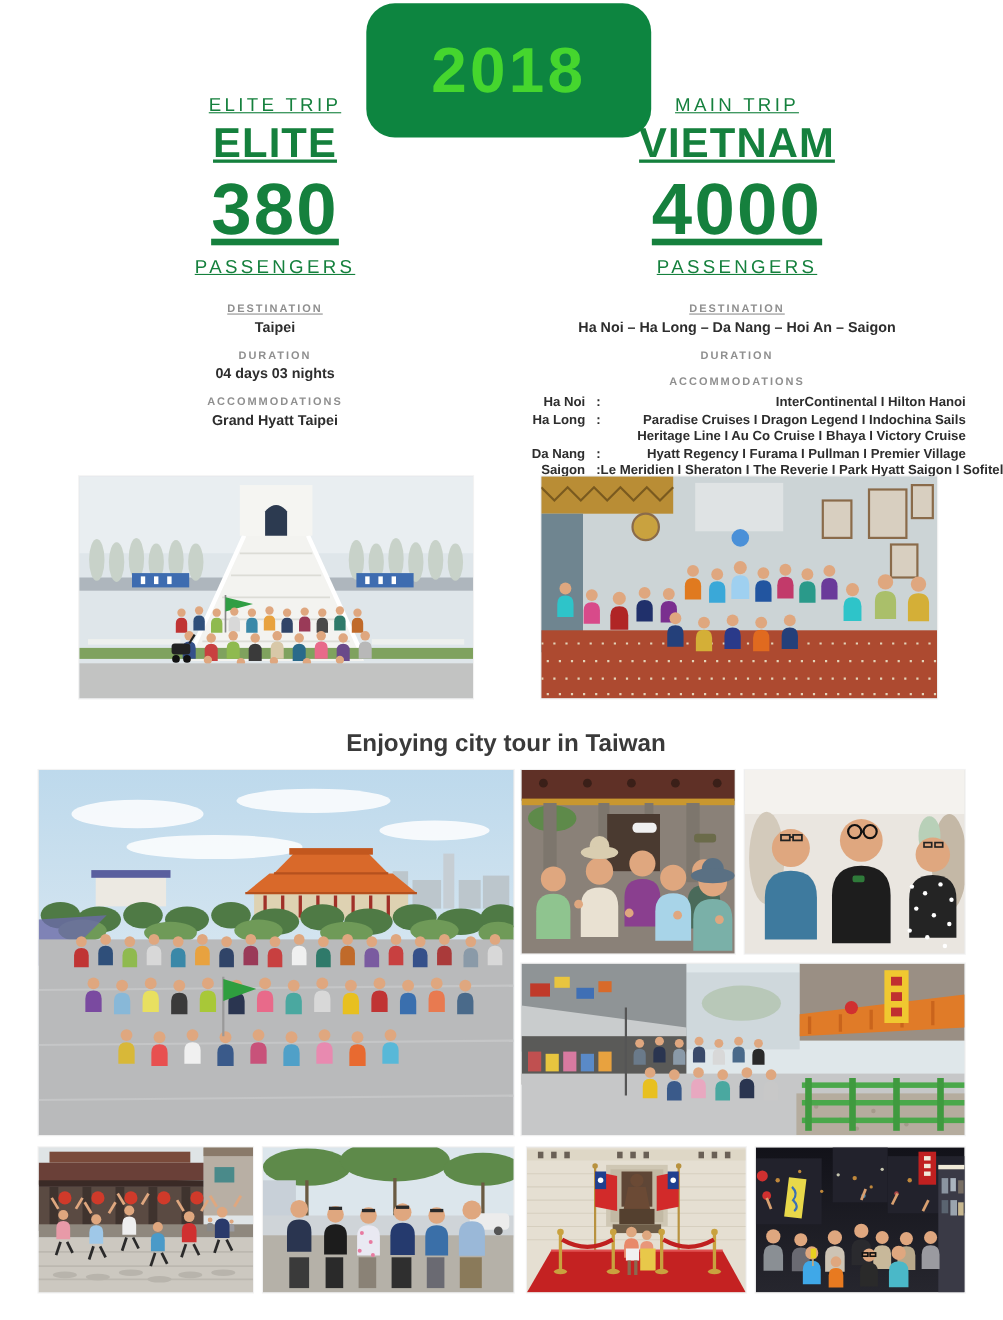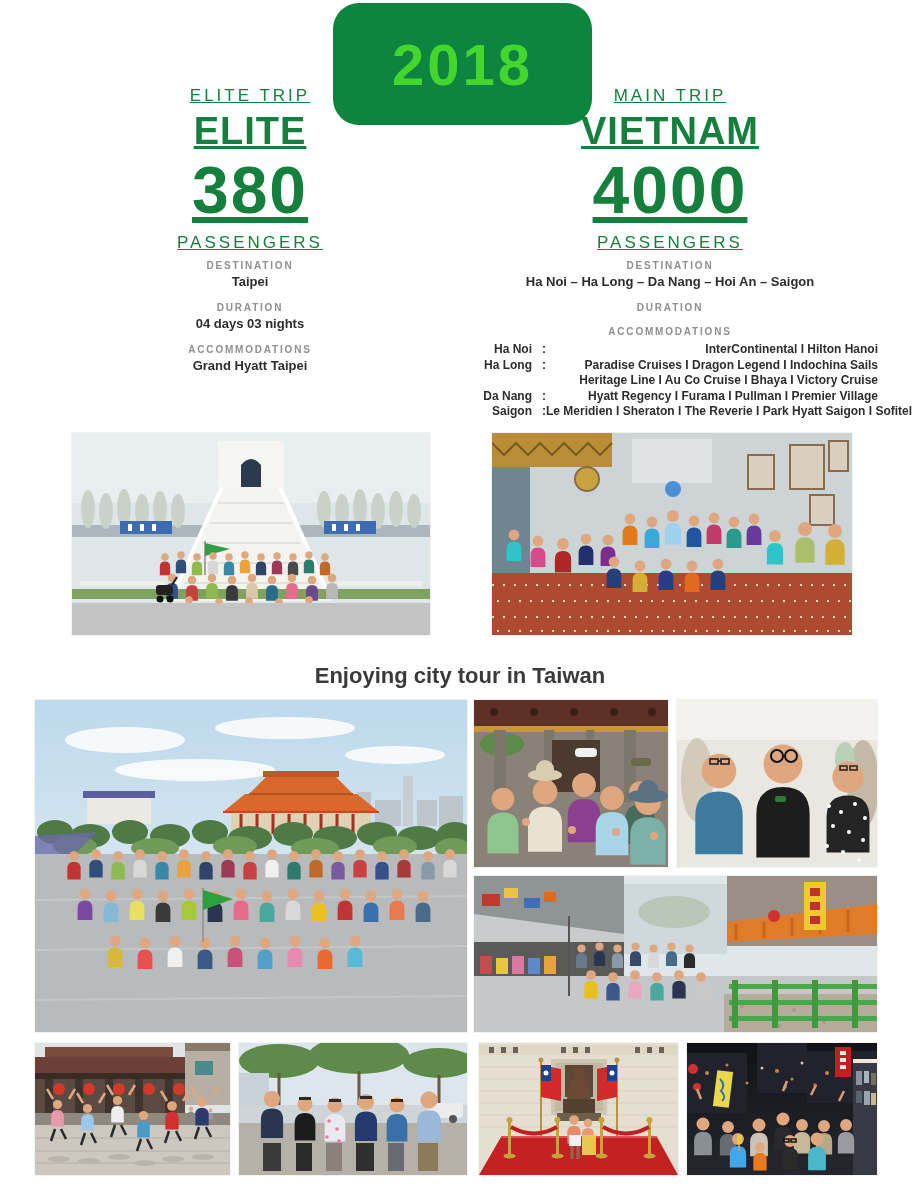--- a/index.html
+++ b/index.html
@@ -22,21 +22,21 @@
   .kicker  { font-size:17px; letter-spacing:3px; }
   .country { font-size:38px; font-weight:bold; letter-spacing:1px; margin-top:4px; }
   .count   { font-size:66px; font-weight:bold; letter-spacing:2px; line-height:1; margin-top:4px; }
   .unit    { font-size:17px; letter-spacing:3px; margin-top:10px; }
 
   
   .details { position:absolute; top:260px; text-align:center; }
   .details.d-elite { left:75px;  width:350px; }
   .details.d-main  { left:462px; width:416px; }
   .d-label { color:#8f8f8f; font-size:10px; letter-spacing:1.8px; font-weight:bold; margin-top:13px; }
-  .d-label:first-child { margin-top:0; }
+  .d-label:first-child { margin-top:16px;text-decoration:underline; }
   .d-value { color:#2d2d2d; font-size:13px; font-weight:bold; margin-top:3px; }
 
   .acc-table { margin:5px 0 0 8px; text-align:right; font-size:12px; font-weight:bold;
                color:#2d2d2d; line-height:15.5px; }
   .acc-row   { display:flex; }
   .acc-city  { width:62px; flex-shrink:0; }
   .acc-sep   { width:14px; flex-shrink:0; }
   .acc-lines { flex:1; white-space:nowrap; }
   .acc-line:empty { display:none; }
 

